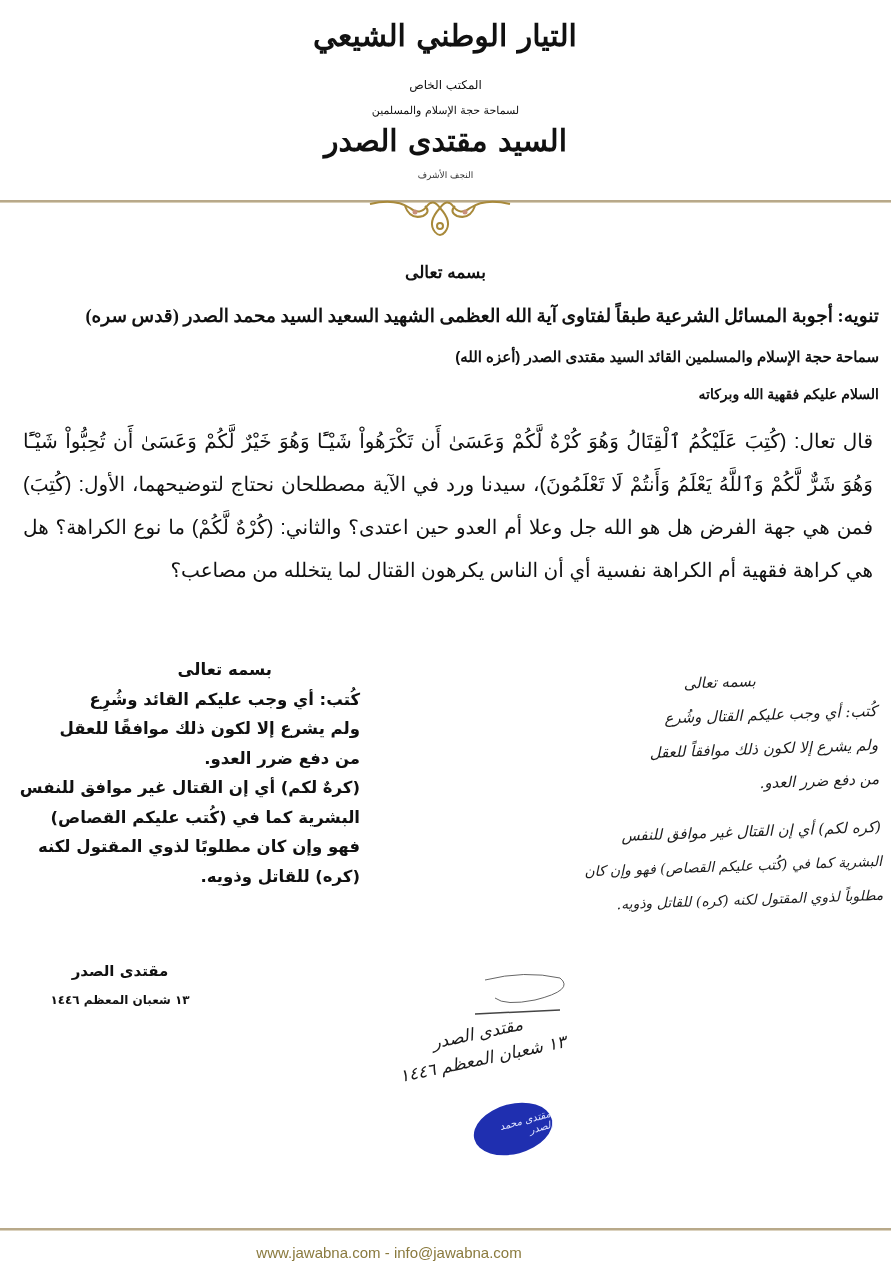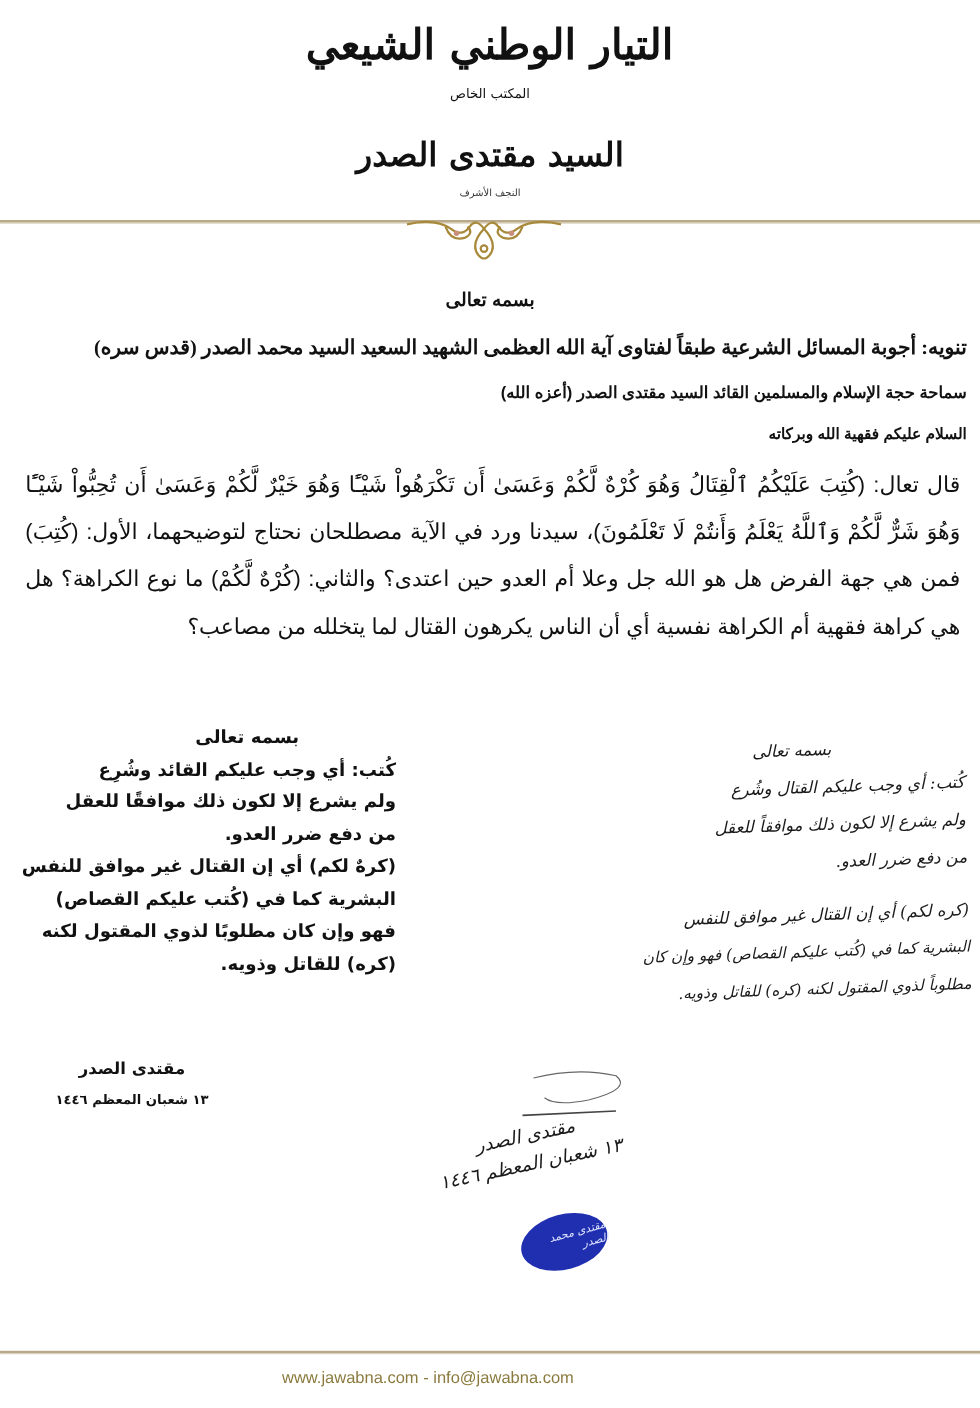--- a/index.html
+++ b/index.html
@@ -1,20 +1,20 @@
 <!DOCTYPE html>
 <html><head>
 <meta charset="utf-8">
 <style>
   * { box-sizing: border-box; margin: 0; padding: 0; }
   html, body { width: 891px; height: 1280px; background: #ffffff; overflow: hidden; }
   body { position: relative; font-family: "DejaVu Sans", sans-serif; color: #111; }
 
   .letterhead { position: absolute; left: 0; top: 0; width: 891px; height: 245px; }
-  .lh-line1 { position: absolute; top: 18px; left: 0; width: 890px; text-align: center; font-family: "DejaVu Serif", serif; font-size: 38px; font-weight: bold; letter-spacing: 1px; direction: rtl; }
+  .lh-line1 { position: absolute; top: 18px; left: 0; width: 890px; text-align: center; font-family: "DejaVu Serif", serif; font-size: 30px; font-weight: bold; letter-spacing: 1px; direction: rtl; }
   .lh-line2 { position: absolute; top: 78px; left: 0; width: 891px; text-align: center; font-family: "DejaVu Serif", serif; font-size: 12px; direction: rtl; }
   .lh-line3 { position: absolute; top: 104px; left: 0; width: 891px; text-align: center; font-family: "DejaVu Serif", serif; font-size: 11px; direction: rtl; }
   .lh-line4 { position: absolute; top: 123px; left: 0; width: 891px; text-align: center; font-family: "DejaVu Serif", serif; font-size: 30px; font-weight: bold; direction: rtl; }
   .lh-line5 { position: absolute; top: 170px; left: 0; width: 891px; text-align: center; font-family: "DejaVu Serif", serif; font-size: 9px; direction: rtl; color:#333; }
   .head-rule { position: absolute; top: 200px; left: 0; width: 891px; height: 3px; background: #b8a98a; border-bottom: 1px solid #d9cfb8; }
   .ornament { position: absolute; top: 196px; left: 365px; width: 150px; height: 42px; }
   .title { position: absolute; top: 262px; left: 0; width: 891px; text-align: center; font-family: "Liberation Sans", sans-serif; font-weight: bold; font-size: 17px; direction: rtl; }
   .notice { position: absolute; top: 305px; right: 12px; width: 870px; font-family: Liberation Serif, serif; font-weight: bold; font-size: 18.5px; direction: rtl; text-align: right; white-space: nowrap; }
   .addressee { position: absolute; top: 348px; right: 12px; width: 870px; font-family: "Liberation Sans", sans-serif; font-weight: bold; font-size: 15px; direction: rtl; text-align: right; }
   .greeting { position: absolute; top: 386px; right: 12px; width: 870px; font-family: "Liberation Sans", sans-serif; font-weight: bold; font-size: 14px; direction: rtl; text-align: right; }
@@ -33,20 +33,21 @@
 
   .foot-rule { position: absolute; top: 1228px; left: 0; width: 891px; height: 3px; background: #b8a98a; border-bottom: 1px solid #dcd3c0; }
   .footer { position: absolute; top: 1244px; left: 0; width: 778px; text-align: center; font-family: "Liberation Sans", sans-serif; font-size: 15px; color: #8a7a3e; }
 </style>
 </head>
 <body>
 
 <div class="letterhead">
   <div class="lh-line1">التيار الوطني الشيعي</div>
   <div class="lh-line2">المكتب الخاص</div>
+  <div class="lh-line3">لسماحة حجة الإسلام والمسلمين</div>
   <div class="lh-line4">السيد مقتدى الصدر</div>
   <div class="lh-line5">النجف الأشرف</div>
   <div class="head-rule"></div>
   <svg class="ornament" viewBox="0 0 150 42">
     <g fill="none" stroke="#a8893a" stroke-width="2">
       <path d="M5 8 Q30 2 45 12 Q55 20 62 10 Q68 2 75 12"></path>
       <path d="M145 8 Q120 2 105 12 Q95 20 88 10 Q82 2 75 12"></path>
       <path d="M40 10 Q45 24 58 20 Q66 16 60 10"></path>
       <path d="M110 10 Q105 24 92 20 Q84 16 90 10"></path>
       <path d="M75 12 Q62 26 70 36 Q75 42 80 36 Q88 26 75 12"></path>

